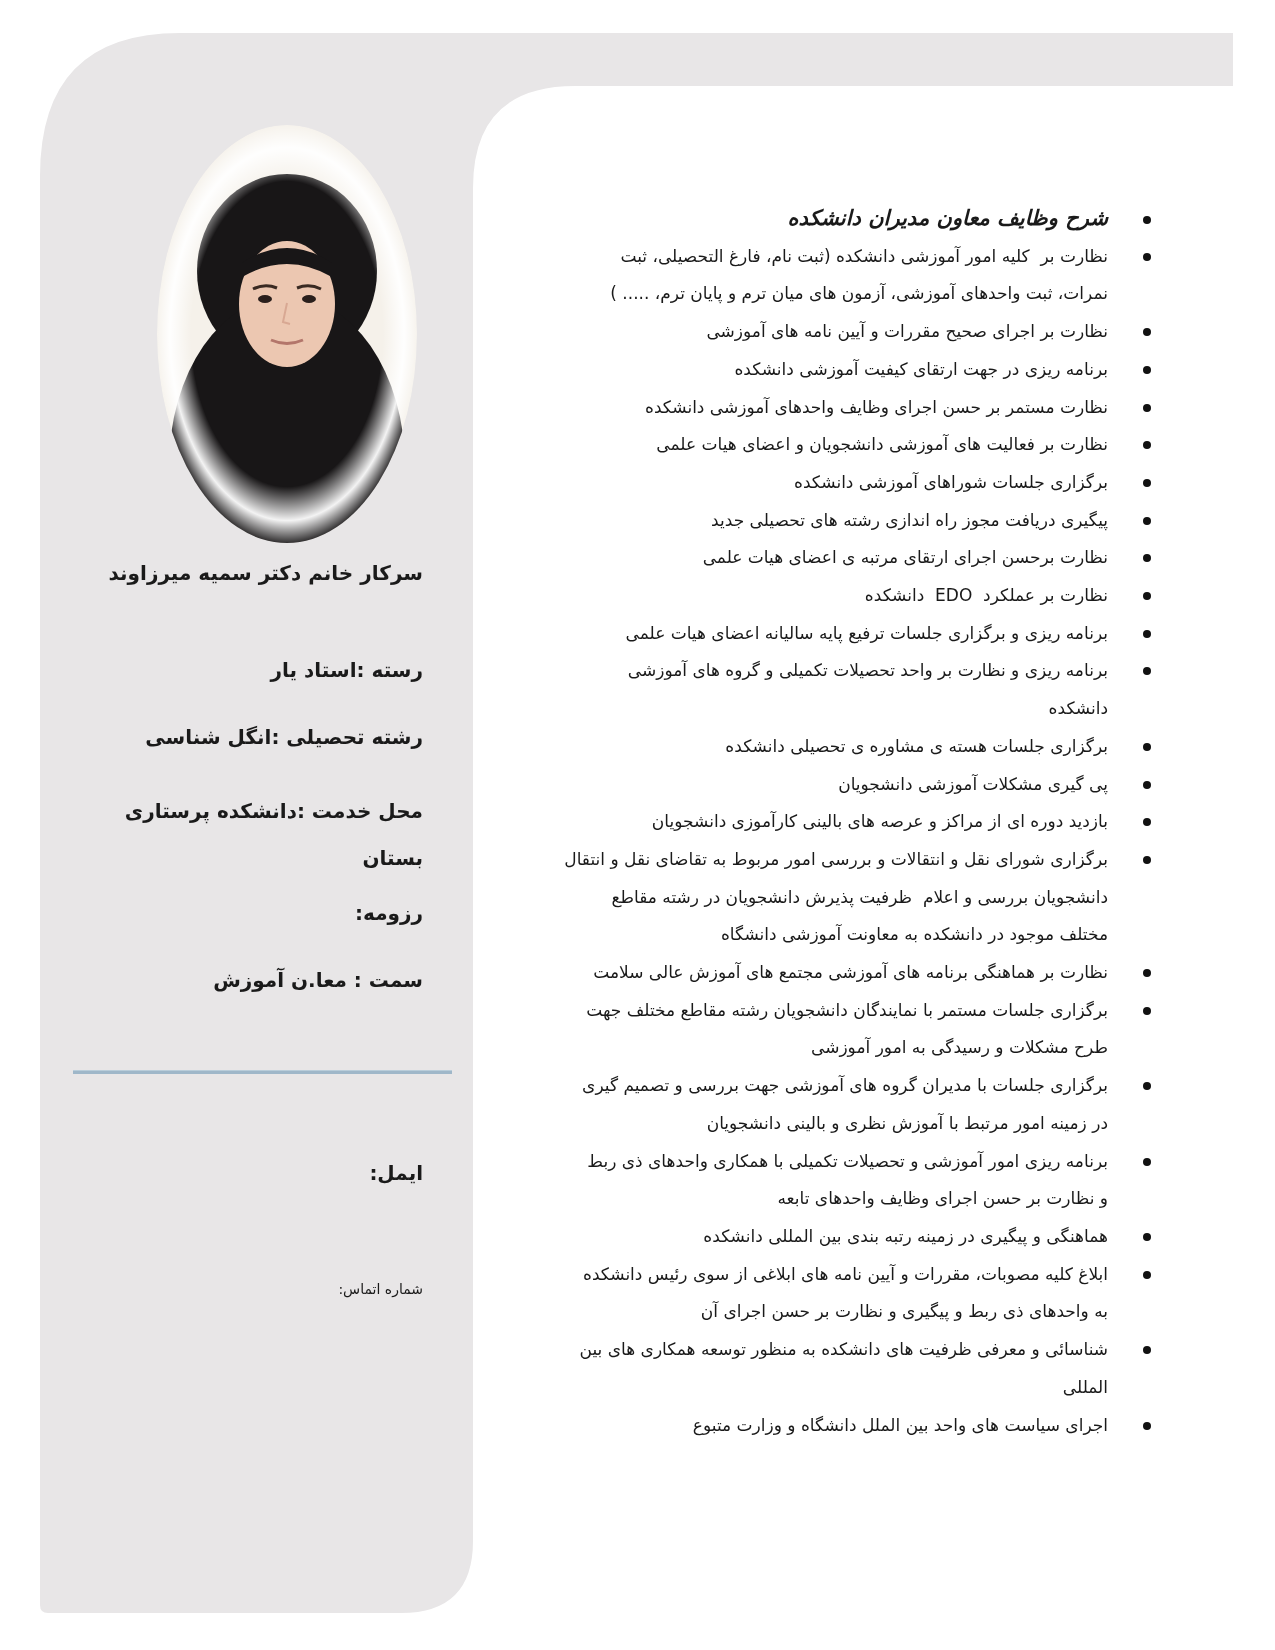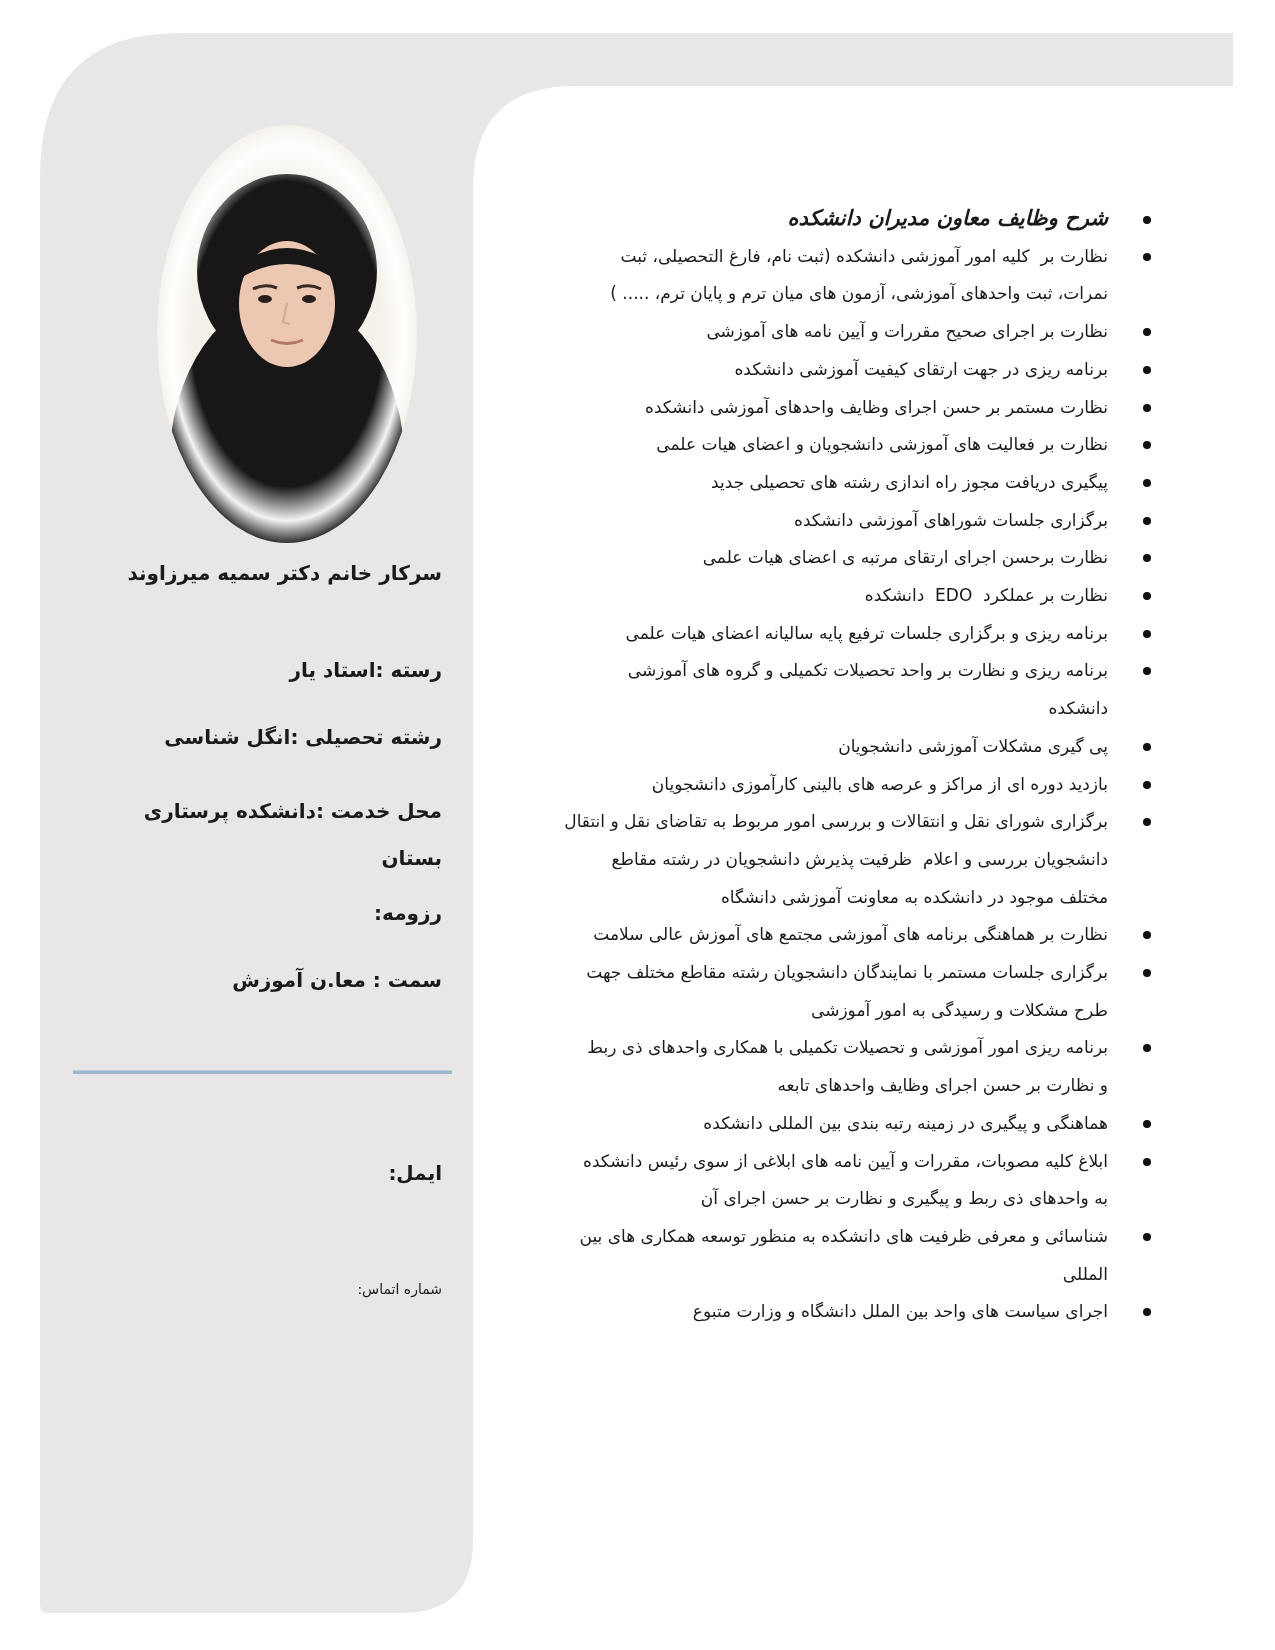--- a/index.html
+++ b/index.html
@@ -8,21 +8,21 @@
     overflow:hidden; font-family:"DejaVu Sans", sans-serif; color:#1a1a1a;
   }
   .shape-svg { position:absolute; left:0; top:0; width:1275px; height:1650px; }
 
   
   .photo { position:absolute; left:150px; top:120px; width:275px; height:432px; }
   .photo svg { width:100%; height:100%; display:block; }
 
   
   .lbl {
-    position:absolute; right:833px; direction:rtl; 
+    position:absolute; right:852px; direction:rtl; 
     white-space:pre-wrap; font-weight:bold; font-size:20px; line-height:30px;
   }
   .lbl.two-line { line-height:47px; width:380px; }
   .lbl.regular { font-weight:normal; font-size:14px; }
   .divider { position:absolute; left:73px; top:1070px; width:379px; height:3px;
     background:#9fb7c9; border-top:1px solid #b9cdda; }
 
   
   .duties {
     position:absolute; right:167px; top:200px; width:650px;
@@ -100,35 +100,38 @@
   <div class="duties">
     <div class="duty-title">
       <span class="blt"></span><span>شرح وظایف معاون مدیران دانشکده</span>
     </div>
     <div class="li"><span class="blt"></span><span class="li-text">نظارت بر  کلیه امور آموزشی دانشکده (ثبت نام، فارغ التحصیلی، ثبت
 نمرات، ثبت واحدهای آموزشی، آزمون های میان ترم و پایان ترم، ..... )</span></div>
     <div class="li"><span class="blt"></span><span class="li-text">نظارت بر اجرای صحیح مقررات و آیین نامه های آموزشی</span></div>
     <div class="li"><span class="blt"></span><span class="li-text">برنامه ریزی در جهت ارتقای کیفیت آموزشی دانشکده</span></div>
     <div class="li"><span class="blt"></span><span class="li-text">نظارت مستمر بر حسن اجرای وظایف واحدهای آموزشی دانشکده</span></div>
     <div class="li"><span class="blt"></span><span class="li-text">نظارت بر فعالیت های آموزشی دانشجویان و اعضای هیات علمی</span></div>
+    <div class="li"><span class="blt"></span><span class="li-text">برگزاری جلسات شوراهای آموزشی دانشکده</span></div>
     <div class="li"><span class="blt"></span><span class="li-text">پیگیری دریافت مجوز راه اندازی رشته های تحصیلی جدید</span></div>
-    <div class="li"><span class="blt"></span><span class="li-text">برگزاری جلسات شوراهای آموزشی دانشکده</span></div>
     <div class="li"><span class="blt"></span><span class="li-text">نظارت برحسن اجرای ارتقای مرتبه ی اعضای هیات علمی</span></div>
     <div class="li"><span class="blt"></span><span class="li-text">نظارت بر عملکرد  EDO  دانشکده</span></div>
     <div class="li"><span class="blt"></span><span class="li-text">برنامه ریزی و برگزاری جلسات ترفیع پایه سالیانه اعضای هیات علمی</span></div>
     <div class="li"><span class="blt"></span><span class="li-text">برنامه ریزی و نظارت بر واحد تحصیلات تکمیلی و گروه های آموزشی
 دانشکده</span></div>
+    <div class="li"><span class="blt"></span><span class="li-text">برگزاری جلسات هسته ی مشاوره ی تحصیلی دانشکده</span></div>
     <div class="li"><span class="blt"></span><span class="li-text">پی گیری مشکلات آموزشی دانشجویان</span></div>
     <div class="li"><span class="blt"></span><span class="li-text">بازدید دوره ای از مراکز و عرصه های بالینی کارآموزی دانشجویان</span></div>
     <div class="li"><span class="blt"></span><span class="li-text">برگزاری شورای نقل و انتقالات و بررسی امور مربوط به تقاضای نقل و انتقال
 دانشجویان بررسی و اعلام  ظرفیت پذیرش دانشجویان در رشته مقاطع
 مختلف موجود در دانشکده به معاونت آموزشی دانشگاه</span></div>
     <div class="li"><span class="blt"></span><span class="li-text">نظارت بر هماهنگی برنامه های آموزشی مجتمع های آموزش عالی سلامت</span></div>
     <div class="li"><span class="blt"></span><span class="li-text">برگزاری جلسات مستمر با نمایندگان دانشجویان رشته مقاطع مختلف جهت
 طرح مشکلات و رسیدگی به امور آموزشی</span></div>
+    <div class="li"><span class="blt"></span><span class="li-text">برگزاری جلسات با مدیران گروه های آموزشی جهت بررسی و تصمیم گیری
+در زمینه امور مرتبط با آموزش نظری و بالینی دانشجویان</span></div>
     <div class="li"><span class="blt"></span><span class="li-text">برنامه ریزی امور آموزشی و تحصیلات تکمیلی با همکاری واحدهای ذی ربط
 و نظارت بر حسن اجرای وظایف واحدهای تابعه</span></div>
     <div class="li"><span class="blt"></span><span class="li-text">هماهنگی و پیگیری در زمینه رتبه بندی بین المللی دانشکده</span></div>
     <div class="li"><span class="blt"></span><span class="li-text">ابلاغ کلیه مصوبات، مقررات و آیین نامه های ابلاغی از سوی رئیس دانشکده
 به واحدهای ذی ربط و پیگیری و نظارت بر حسن اجرای آن</span></div>
     <div class="li"><span class="blt"></span><span class="li-text">شناسائی و معرفی ظرفیت های دانشکده به منظور توسعه همکاری های بین
 المللی</span></div>
     <div class="li"><span class="blt"></span><span class="li-text">اجرای سیاست های واحد بین الملل دانشگاه و وزارت متبوع</span></div>
   </div>
 

